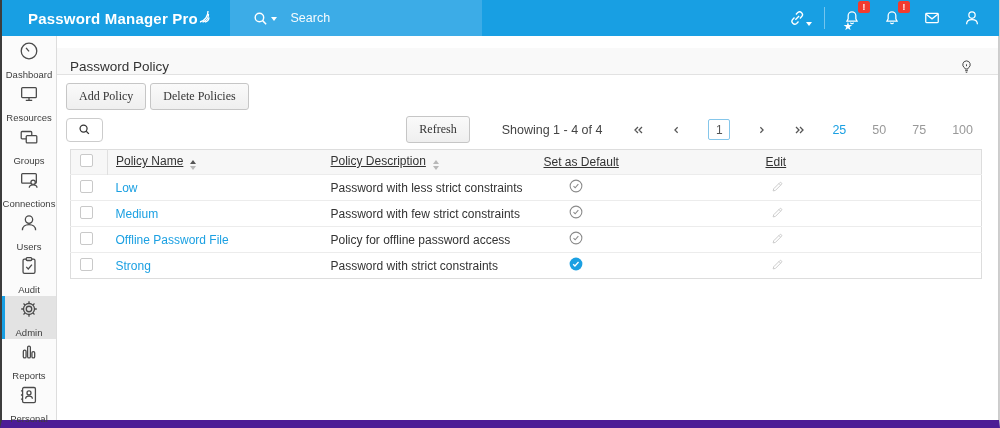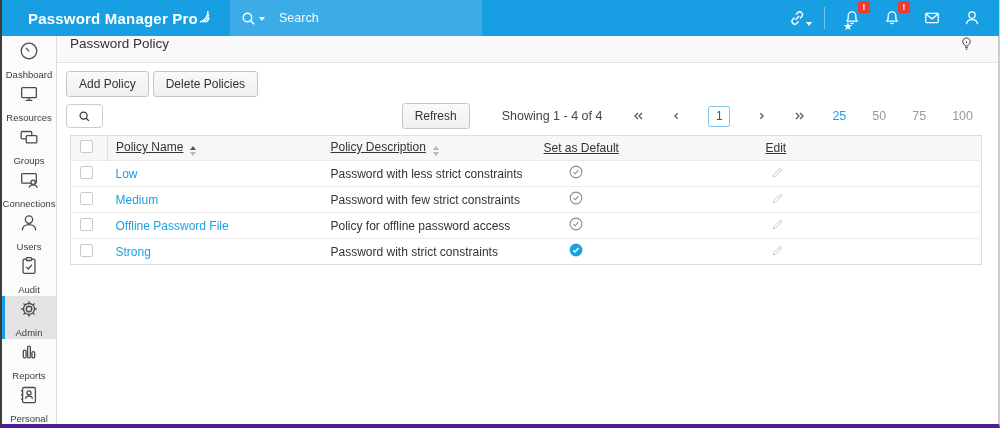--- a/index.html
+++ b/index.html
@@ -1,28 +1,28 @@
 <!DOCTYPE html>
 <html><head>
 <meta charset="utf-8">
 <style>
   * { margin:0; padding:0; box-sizing:border-box; }
   html,body { width:1000px; height:428px; }
   body { font-family:"Liberation Sans", sans-serif; background:#fff; overflow:hidden; }
   .screen { position:relative; width:1000px; height:428px; background:#fff;
-            border-left:2px solid #3c3c3c; border-bottom:4px solid #4c1d95; border-right:1px solid #cfcfcf; }
+            border-left:2px solid #3c3c3c; border-bottom:8px solid #4c1d95; border-right:1px solid #cfcfcf; }
 
   
   .topbar { position:absolute; top:0; left:0; right:0; height:36px; background:#189fe3;
             display:flex; align-items:center; color:#fff; }
   .logo { display:flex; align-items:flex-start; padding-left:26px; font-size:15px; font-weight:bold;
           letter-spacing:.2px; white-space:nowrap; }
   .logo svg { margin:-2px 0 0 1px; }
   .topsearch { position:absolute; left:228px; top:0; width:252px; height:36px; background:#3cace7;
-               display:flex; align-items:center; padding:0 10px; }
+               display:flex; align-items:center; padding:0 10px;justify-content:center; }
   .topsearch .caret { width:0; height:0; border-left:3.5px solid transparent; border-right:3.5px solid transparent;
                       border-top:4px solid #fff; margin:2px 0 0 2px; }
   .topsearch input { background:transparent; border:none; outline:none; color:#fff; font-size:12.5px;
                      margin-left:14px; width:170px; font-family:"Liberation Sans", sans-serif; }
   .topsearch input::placeholder { color:#fff; opacity:.95; }
   .topicons { margin-left:auto; display:flex; align-items:center; gap:14px; padding-right:14px; }
   .topicon { position:relative; width:26px; height:26px; display:flex; align-items:center; justify-content:center; cursor:pointer; }
   .hdr-divider { width:1px; height:22px; background:rgba(255,255,255,.4); }
   .badge { position:absolute; top:-4px; right:-5px; min-width:12px; height:12px; background:#f23b2e;
            border-radius:2.5px; color:#fff; font-size:8.5px; font-weight:bold; line-height:12px; text-align:center;
@@ -36,27 +36,27 @@
              border-right:1px solid #ddd; padding-top:2px; }
   .nav-item { height:43px; display:flex; flex-direction:column; align-items:center; justify-content:center;
               gap:7px; cursor:pointer; border-left:3px solid transparent; border-right:3px solid transparent;text-align:right; }
   .nav-item .lbl { font-size:9.5px; color:#3d3d3d; }
   .nav-item.active { background:#e3e3e3; border-left:3px solid #189fe3; }
   .nav-item svg { stroke:#4a4a4a; }
 
   
   .content { position:absolute; top:36px; left:55px; right:0; bottom:0; background:#fff; border-right:1px solid #ccc; }
   .titlebar { height:27px; background:#f9f9f9; border-bottom:1px solid #e2e2e2; display:flex;
-              align-items:flex-start; padding:0 24px 0 13px; }
+              align-items:flex-end; padding:0 24px 0 13px;margin-top:12px; }
   .titlebar .title { font-size:13.5px; color:#333; }
   .bulb { margin-left:auto; cursor:pointer; display:flex; }
 
   .btnrow { display:flex; gap:4px; padding:8px 0 0 9px; }
   .btn { background:linear-gradient(#fafafa,#efefef); border:1px solid #c6c6c6; border-radius:3px;
-         font-size:12px; color:#333; padding:5px 12px; cursor:pointer; font-family:Liberation Sans, sans-serif; }
+         font-size:12px; color:#333; padding:5px 12px; cursor:pointer; font-family:Liberation Serif, serif; }
   .row2 { display:flex; align-items:center; padding:6px 12px 0 9px; }
   .search-toggle { width:37px; height:24px; background:#fff; border:1px solid #ccc; border-radius:4px;
                    display:flex; align-items:center; justify-content:center; cursor:pointer; }
   .pager { margin-left:auto; display:flex; align-items:center; gap:26px; margin-right:13px; }
   .showing { font-size:12.5px; color:#444; margin:0 4px 0 6px; }
   .pg-arrow { display:flex; align-items:center; cursor:pointer; }
   .pg-num { width:22px; height:21px; border:1px solid #85c6ea; border-radius:2px; font-size:12px; color:#555;
             display:flex; align-items:center; justify-content:center; cursor:pointer; }
   .pg-size { font-size:12.5px; color:#999; cursor:pointer; }
   .pg-size.active { color:#1ba0e2; }

